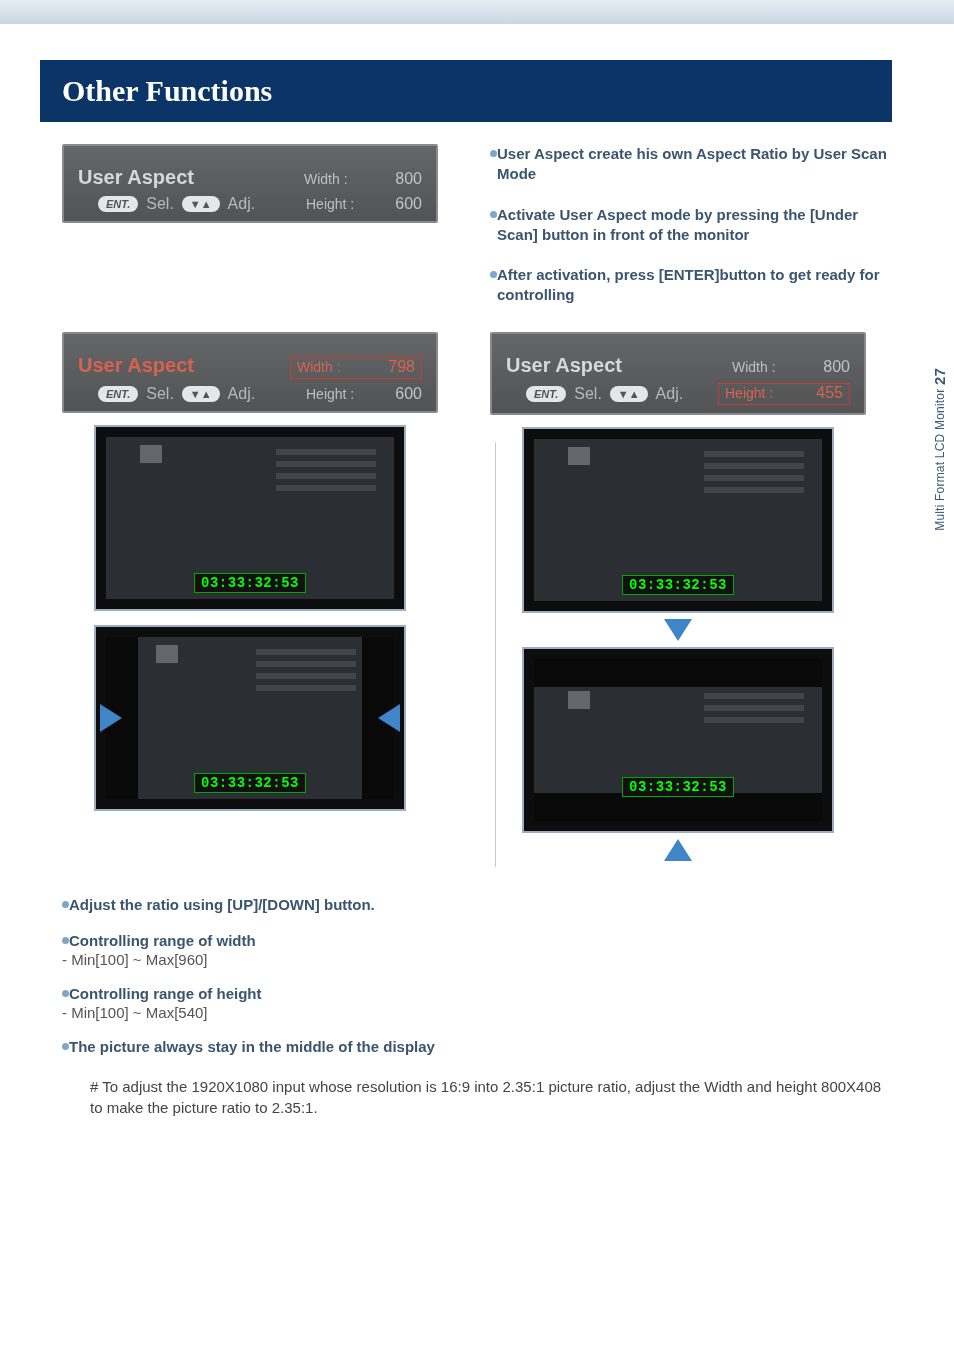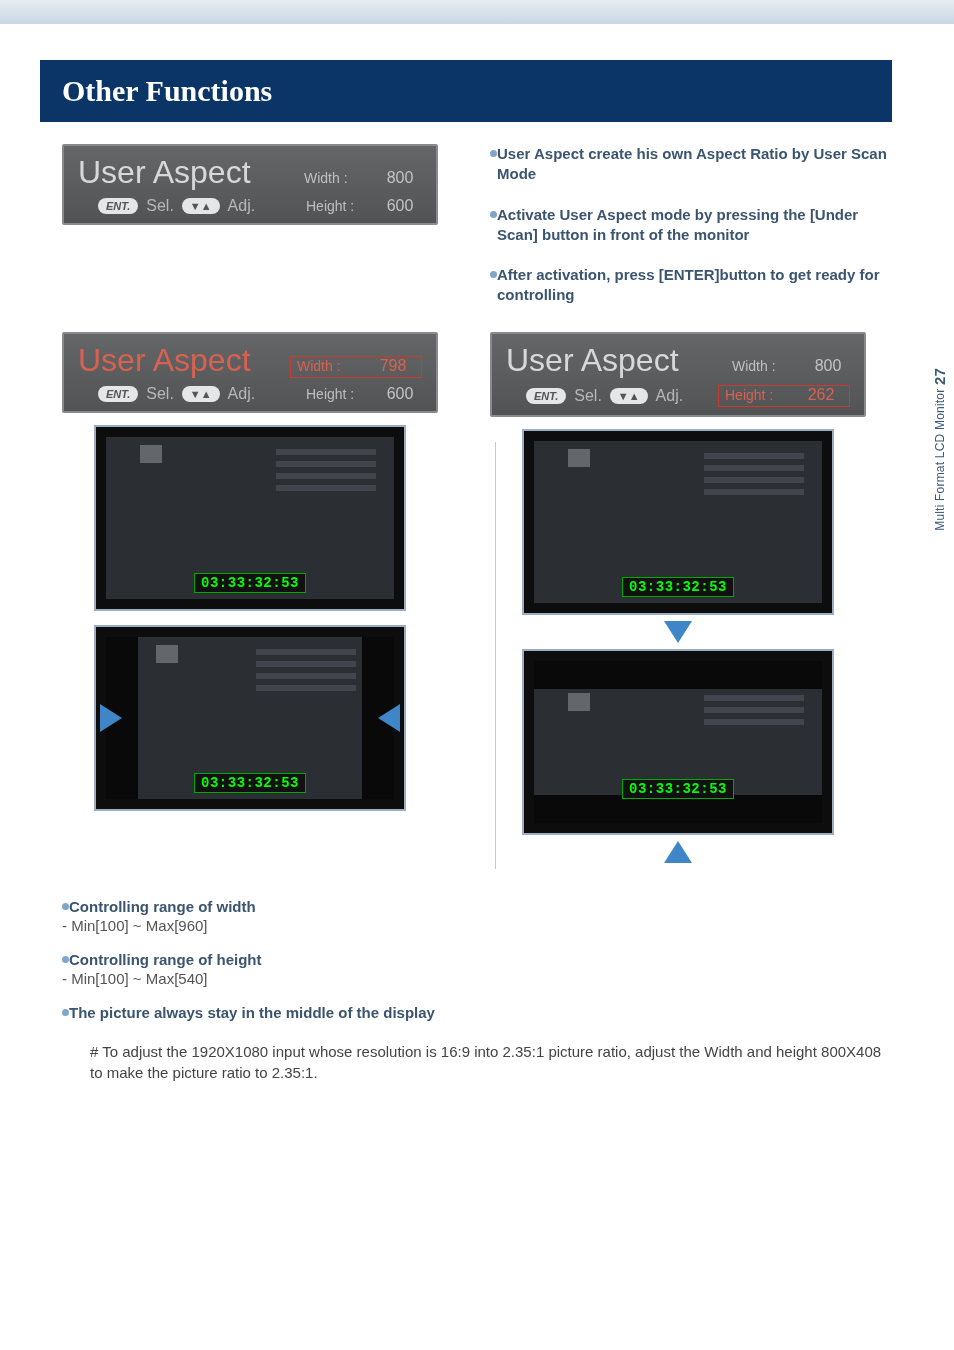--- a/index.html
+++ b/index.html
@@ -7,23 +7,23 @@
   .top-gradient-bar { height: 24px; background: linear-gradient(to bottom, #e6edf3, #c9d7e3); }
   .page { padding: 36px 62px 40px 62px; position: relative; }
   .title-bar { background: #0c3567; color: #fff; padding: 14px 22px; font-family: Georgia, 'Times New Roman', serif; font-size: 30px; font-weight: bold; margin-left: -22px; }
   .section-header { background: #8ea7cc; color: #1c2b44; font-weight: bold; font-size: 20px; padding: 10px 16px; margin-top: 36px; letter-spacing: .5px; }
   .two-col { display: flex; margin-top: 22px; gap: 26px; }
   .col { flex: 1; }
 
   
   .osd { background: linear-gradient(to bottom, #656668, #525355); border: 2px solid #8a8a8d; padding: 8px 14px 8px 14px; color: #cfd0d2; font-family: Arial, sans-serif; width: 376px; border-radius: 2px; }
   .osd-row { display: flex; align-items: baseline; gap: 10px; }
-  .osd-title { color: #d7d8da; font-weight: normal; font-size: 32px; flex: 1; }
+  .osd-title { color: #d7d8da; font-weight: bold; font-size: 20px; flex: 1; margin-top: 12px; }
   .osd-label { color: #bdbfc2; font-size: 14px; width: 64px; text-align: left; }
-  .osd-val { color: #c1c3c6; font-size: 16px; width: 44px; text-align: center; }
+  .osd-val { color: #c1c3c6; font-size: 16px; width: 44px; text-align: right; }
   .osd-row2 { display: flex; align-items: center; gap: 8px; margin-top: 6px; padding-left: 20px; }
   .pill { display: inline-block; background: #e5e6e8; color: #555; border-radius: 10px; padding: 0 8px; font-size: 11px; line-height: 16px; font-style: italic; font-weight: bold; }
   .osd-small { color: #b7b8ba; font-size: 16px; }
   .osd-row2 .osd-label { margin-left: auto; }
   .hl-red-box { border: 1px solid #c83b2f; padding: 0 6px 2px 6px; display: inline-flex; align-items: baseline; gap: 10px; }
   .hl-red-text { color: #d8624f; }
 
   
   .bullets { display: flex; flex-direction: column; gap: 20px; }
   .bullet { display: flex; color: #3b546f; font-weight: bold; font-size: 15px; line-height: 1.35; }
@@ -174,21 +174,21 @@
           <span class="osd-label">Width :</span>
           <span class="osd-val">800</span>
         </div>
         <div class="osd-row2">
           <span class="pill">ENT.</span>
           <span class="osd-small">Sel.</span>
           <span class="pill">▼▲</span>
           <span class="osd-small">Adj.</span>
           <span class="hl-red-box" style="margin-left:auto;">
             <span class="osd-label hl-red-text" style="margin-left:0;">Height :</span>
-            <span class="osd-val hl-red-text">262</span>
+            <span class="osd-val hl-red-text">455</span>
           </span>
         </div>
       </div>
 
       <div class="preview-wrap">
         <div class="monitor">
           <div class="screen-full"></div>
           <div class="thumb-sq"></div>
           <div class="blur-lines">
               <div></div>
@@ -212,20 +212,24 @@
           <div class="tc" style="bottom:34px;">03:33:32:53</div>
         </div>
         <div class="arrow up"></div>
       </div>
     </div>
   </div>
 
   <div class="lower-bullets">
     <div class="bullet">
       <span class="dot"></span>
+      <span>Adjust the ratio using [UP]/[DOWN] button.</span>
+    </div>
+    <div class="bullet">
+      <span class="dot"></span>
       <span>Controlling range of width</span>
     </div>
     <div class="sub">- Min[100] ~ Max[960]</div>
     <div class="bullet">
       <span class="dot"></span>
       <span>Controlling range of height</span>
     </div>
     <div class="sub">- Min[100] ~ Max[540]</div>
     <div class="bullet">
       <span class="dot"></span>

